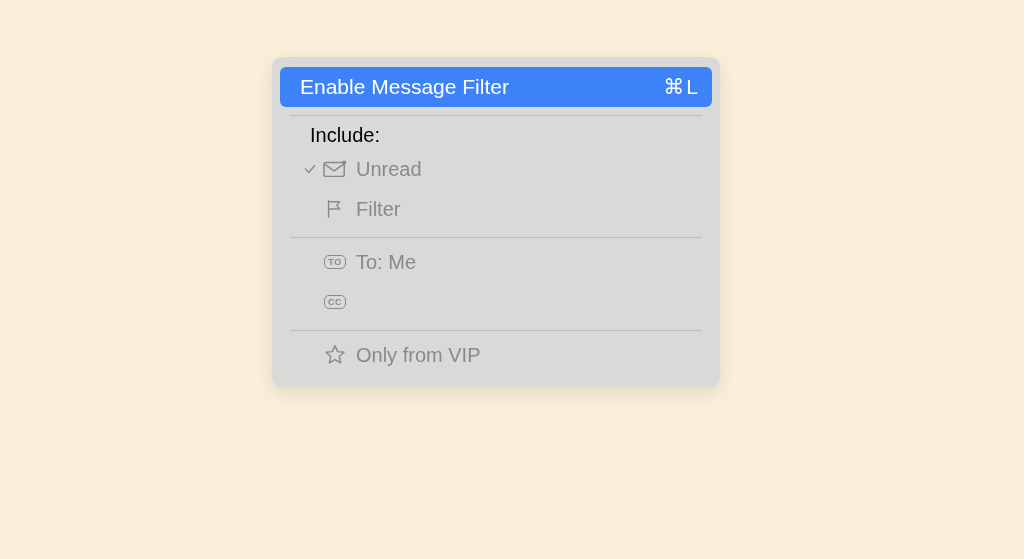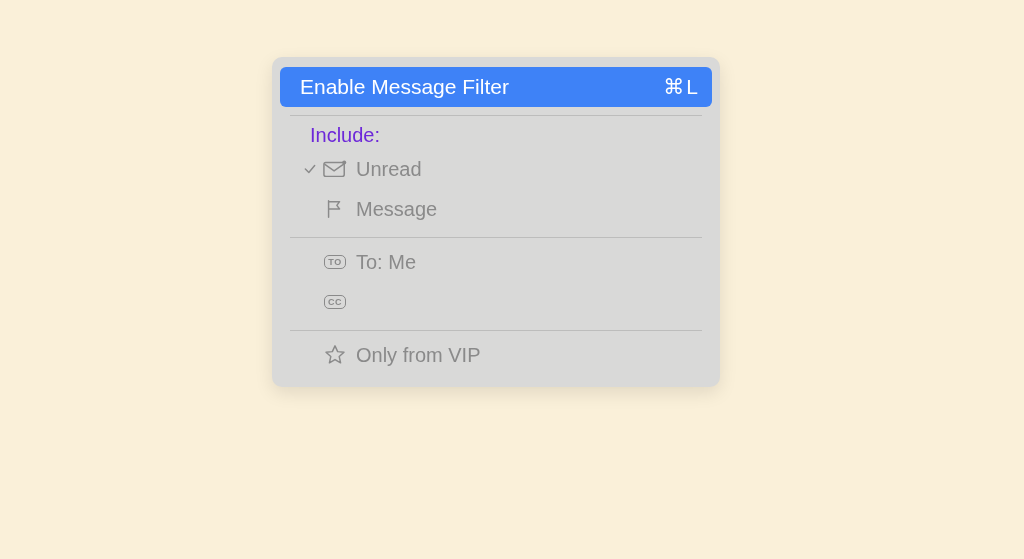--- a/index.html
+++ b/index.html
@@ -70,21 +70,21 @@
     font-size: 21px;
     color: #ffffff;
   }
   .sep {
     height: 1px;
     background: #bdbdbc;
     margin: 8px 18px 4px 18px;
   }
   .section-title {
     padding: 4px 18px 2px 38px;
-    color: #6d28d9;
+    color: #000000;
     font-size: 20px;
   }
   .badge-box {
     border: 1.5px solid #8a8a8a;
     border-radius: 5px;
     font-size: 9px;
     font-weight: 700;
     letter-spacing: 0.5px;
     color: #8a8a8a;
     padding: 0 3px;
@@ -127,21 +127,21 @@
   </div>
 
   <div class="row">
     <span class="check"></span>
     <span class="icon">
       <svg width="22" height="22" viewBox="0 0 24 24">
         <path d="M5 3 V21" fill="none" stroke="#8a8a8a" stroke-width="1.6" stroke-linecap="round"></path>
         <path d="M5 4 H17 L14 8 L17 12 H5" fill="none" stroke="#8a8a8a" stroke-width="1.6" stroke-linejoin="round"></path>
       </svg>
     </span>
-    <span class="label">Message</span>
+    <span class="label">Filter</span>
   </div>
 
   <div class="sep"></div>
 
 
   <div class="row">
     <span class="check"></span>
     <span class="icon">
       <span class="badge-box">TO</span>
     </span>

